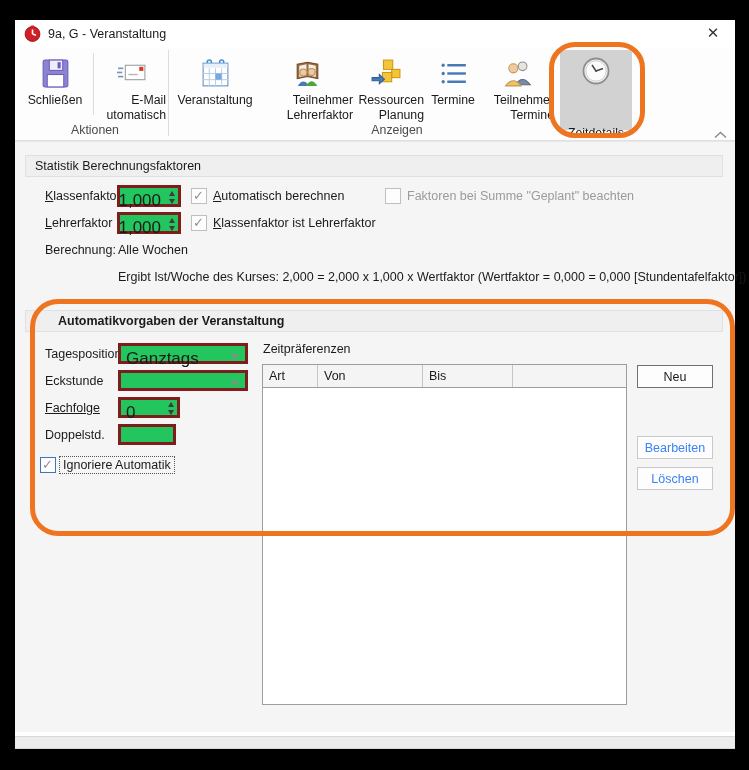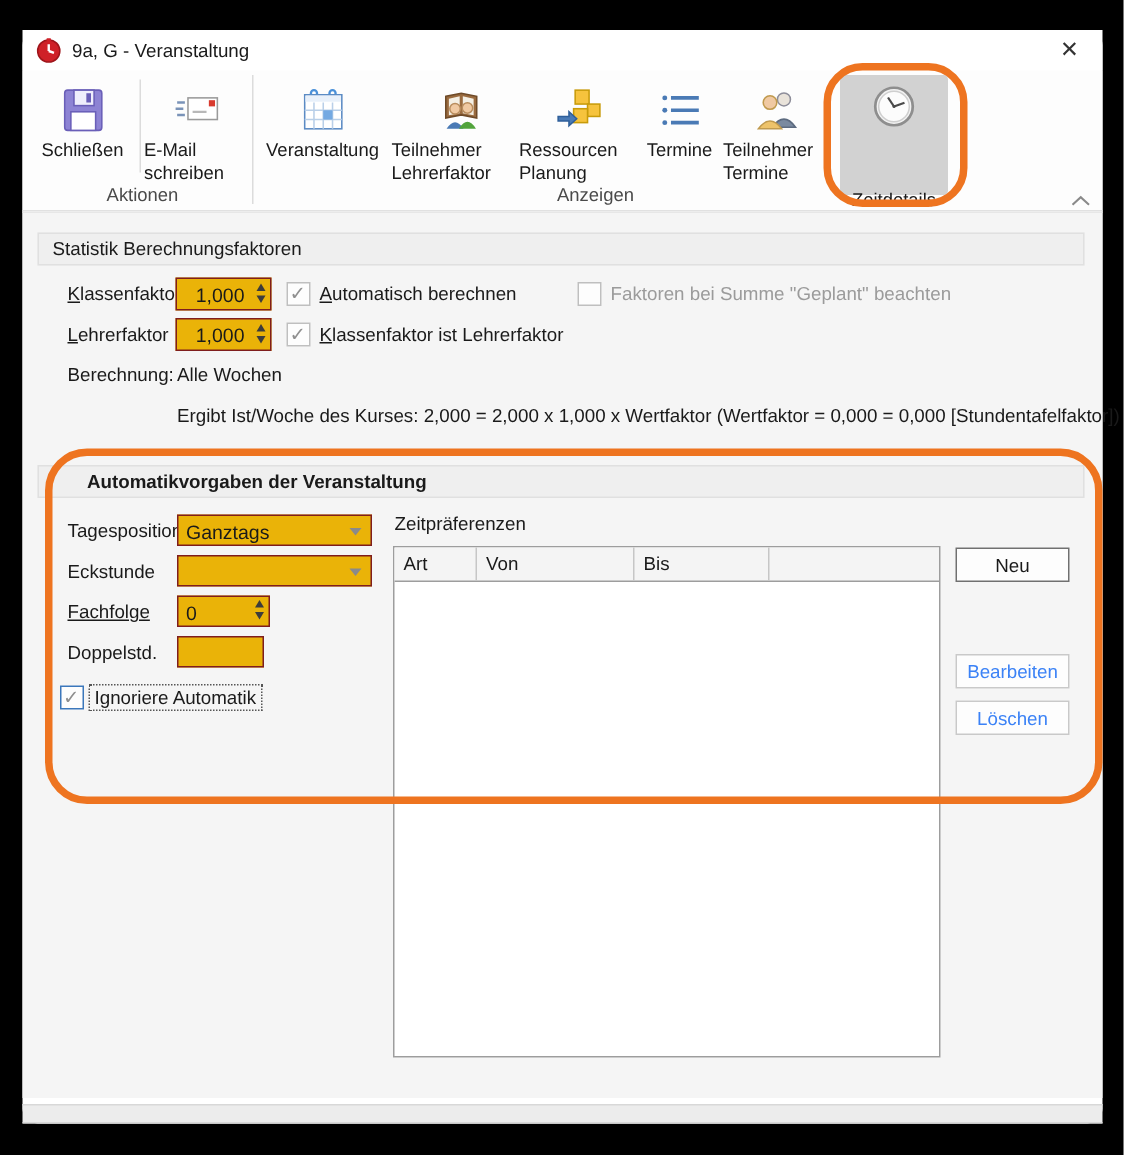--- a/index.html
+++ b/index.html
@@ -7,37 +7,37 @@
   .window{position:absolute;left:15px;top:20px;width:720px;height:729px;background:#ffffff;border-radius:10px;}
 
   
   .titlebar{position:absolute;left:0;top:0;width:100%;height:27px;background:#ffffff;display:flex;align-items:center;}
   .title-text{font-size:12.5px;color:#1a1a1a;margin-left:7px;}
   .logo{margin-left:9px;width:17px;height:17px;}
   .close-btn{position:absolute;right:10px;top:2px;width:24px;height:22px;display:flex;align-items:center;justify-content:center;font-size:15px;color:#333;cursor:default;}
 
   
   .ribbon{position:absolute;left:0;top:27px;width:100%;height:94px;background:#fdfdfd;border-bottom:1px solid #e1e1e1;box-sizing:border-box;}
-  .rbtn{position:absolute;top:3px;height:80px;display:flex;flex-direction:column;align-items:center;padding-top:5px;box-sizing:border-box;font-size:12.3px;color:#1a1a1a;text-align:left;line-height:1.18;cursor:default;}
+  .rbtn{position:absolute;top:3px;height:80px;display:flex;flex-direction:column;align-items:center;padding-top:5px;box-sizing:border-box;font-size:12.3px;color:#1a1a1a;text-align:right;line-height:1.18;cursor:default;}
   .rbtn .ricon{height:36px;display:flex;align-items:center;justify-content:center;margin-bottom:2px;}
   .rbtn.selected{background:#d2d2d2;border-radius:3px;gap:35px;}
   .grouplabel{position:absolute;top:76px;font-size:12.3px;color:#4a4a4a;text-align:center;}
   .vdiv{position:absolute;width:1px;background:#dcdcdc;}
   .chevron{position:absolute;right:8px;top:78px;}
 
   
   .panel{position:absolute;left:0;top:121px;width:100%;height:591px;background:#f5f5f5;border-top:1px solid #e7e7e7;box-sizing:border-box;}
   .footer{position:absolute;left:0;top:716px;width:100%;height:13px;background:#ececec;border-top:1px solid #d8d8d8;border-bottom:1px solid #d8d8d8;box-sizing:border-box;}
 
   .sechdr{position:absolute;left:10px;width:698px;height:22px;background:#efefef;border:1px solid #e0e0e0;box-sizing:border-box;font-size:12.5px;color:#1a1a1a;padding:3px 0 0 9px;}
   .lbl{position:absolute;font-size:12.5px;color:#1a1a1a;white-space:nowrap;}
   .lbl.dis{color:#9b9b9b;}
 
   
-  .tbox{position:absolute;background:#eab308;border:1px solid #7f1d1d;box-sizing:border-box;font-size:13px;color:#1a1a1a;}
+  .tbox{position:absolute;background:#22c55e;border:3px solid #7f1d1d;box-sizing:border-box;font-size:17px;color:#1a1a1a;}
   .spin .val{position:absolute;right:17px;top:3px;}
   .spin .val.left{left:5px;right:auto;}
   .arrows{position:absolute;right:3px;top:3px;display:flex;flex-direction:column;align-items:center;}
   .arr-up{width:0;height:0;border-left:3.5px solid transparent;border-right:3.5px solid transparent;border-bottom:5px solid #3c3c3c;margin-bottom:3px;}
   .arr-dn{width:0;height:0;border-left:3.5px solid transparent;border-right:3.5px solid transparent;border-top:5px solid #3c3c3c;}
   .combo .val{position:absolute;left:5px;top:3px;}
   .combo-arr{position:absolute;right:6px;top:8px;width:0;height:0;border-left:4px solid transparent;border-right:4px solid transparent;border-top:5px solid #8a8a8a;}
 
   
   .cb{position:absolute;width:16px;height:16px;background:#fdfdfd;border:1px solid #ababab;box-sizing:border-box;}
@@ -97,21 +97,21 @@
       <span class="ricon">
         <svg width="33" height="33" viewBox="0 0 32 32">
           <line x1="3" y1="11" x2="8" y2="11" stroke="#7a93b8" stroke-width="1.6"></line>
           <line x1="2" y1="15" x2="7" y2="15" stroke="#7a93b8" stroke-width="1.6"></line>
           <line x1="3" y1="19" x2="8" y2="19" stroke="#7a93b8" stroke-width="1.6"></line>
           <rect x="10" y="8" width="19" height="14" fill="#ffffff" stroke="#9a9a9a"></rect>
           <line x1="13" y1="17" x2="22" y2="17" stroke="#b8b8b8" stroke-width="1.4"></line>
           <rect x="23.5" y="9.5" width="4" height="4" fill="#d93b2f"></rect>
         </svg>
       </span>
-      <span>E-Mail schreiben</span>
+      <span>E-Mail utomatisch</span>
     </div>
 
     <div class="vdiv" style="left:78px;top:6px;height:62px;"></div>
     <div class="grouplabel" style="left:20px;width:120px;">Aktionen</div>
     <div class="vdiv" style="left:153px;top:3px;height:86px;"></div>
 
     <div class="rbtn" style="left:156px;width:88px;">
       <span class="ricon">
         <svg width="33" height="33" viewBox="0 0 32 32">
           <circle cx="10" cy="5" r="2" fill="none" stroke="#4a90d9" stroke-width="1.5"></circle>

